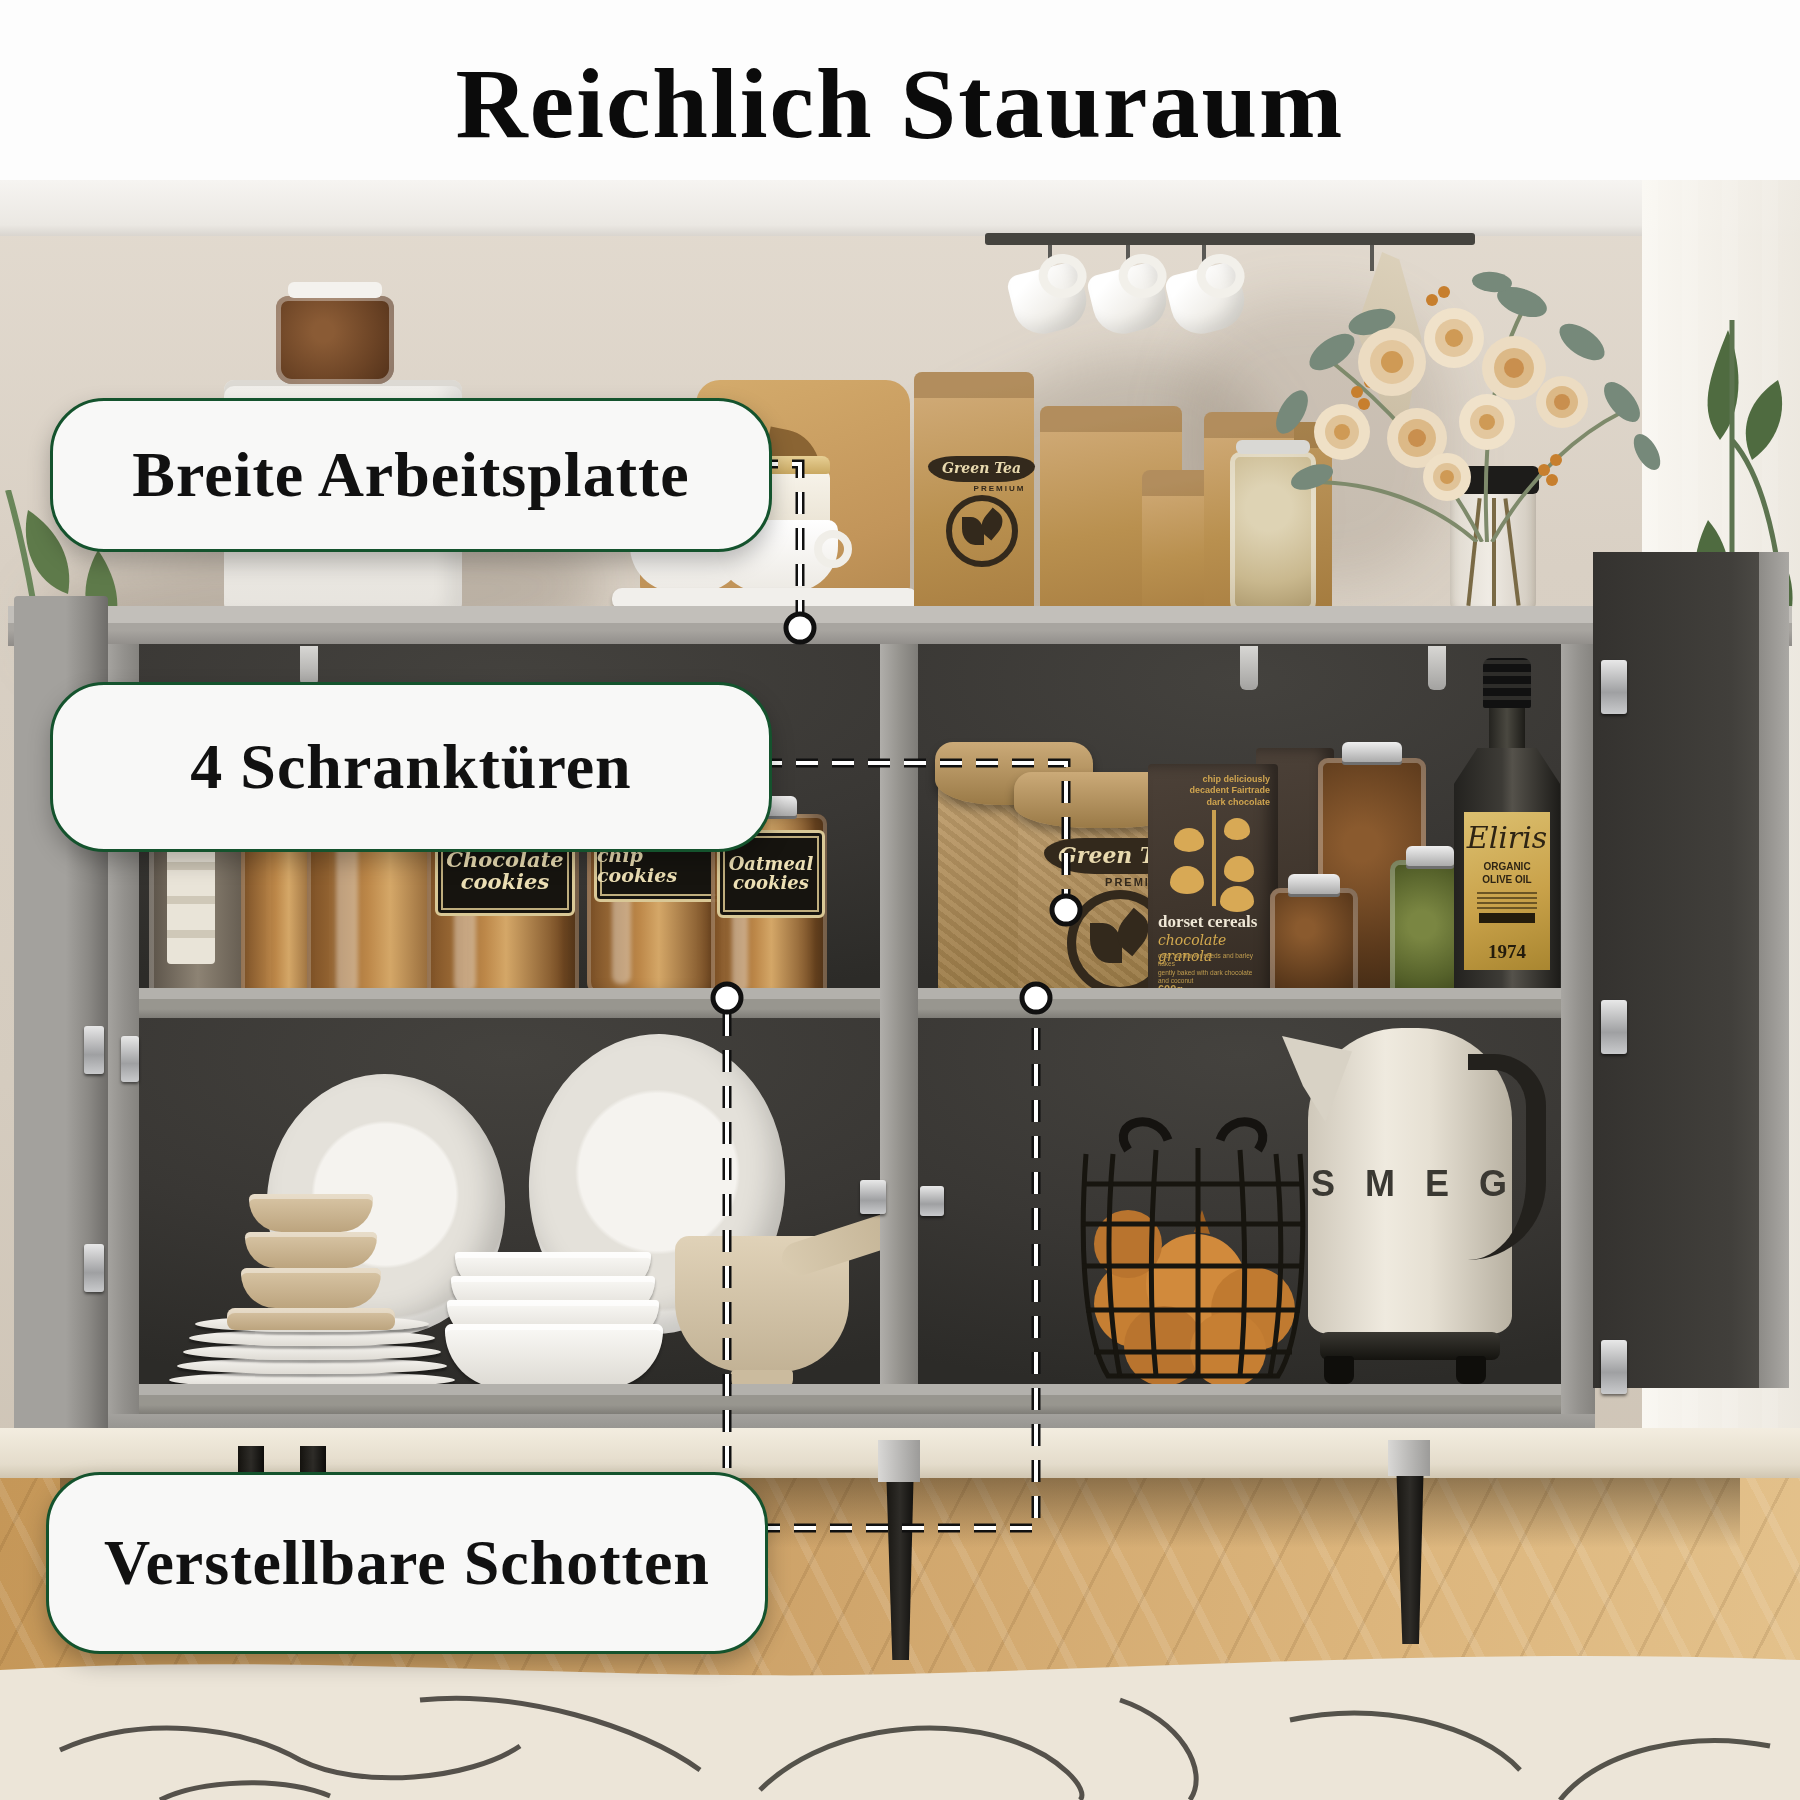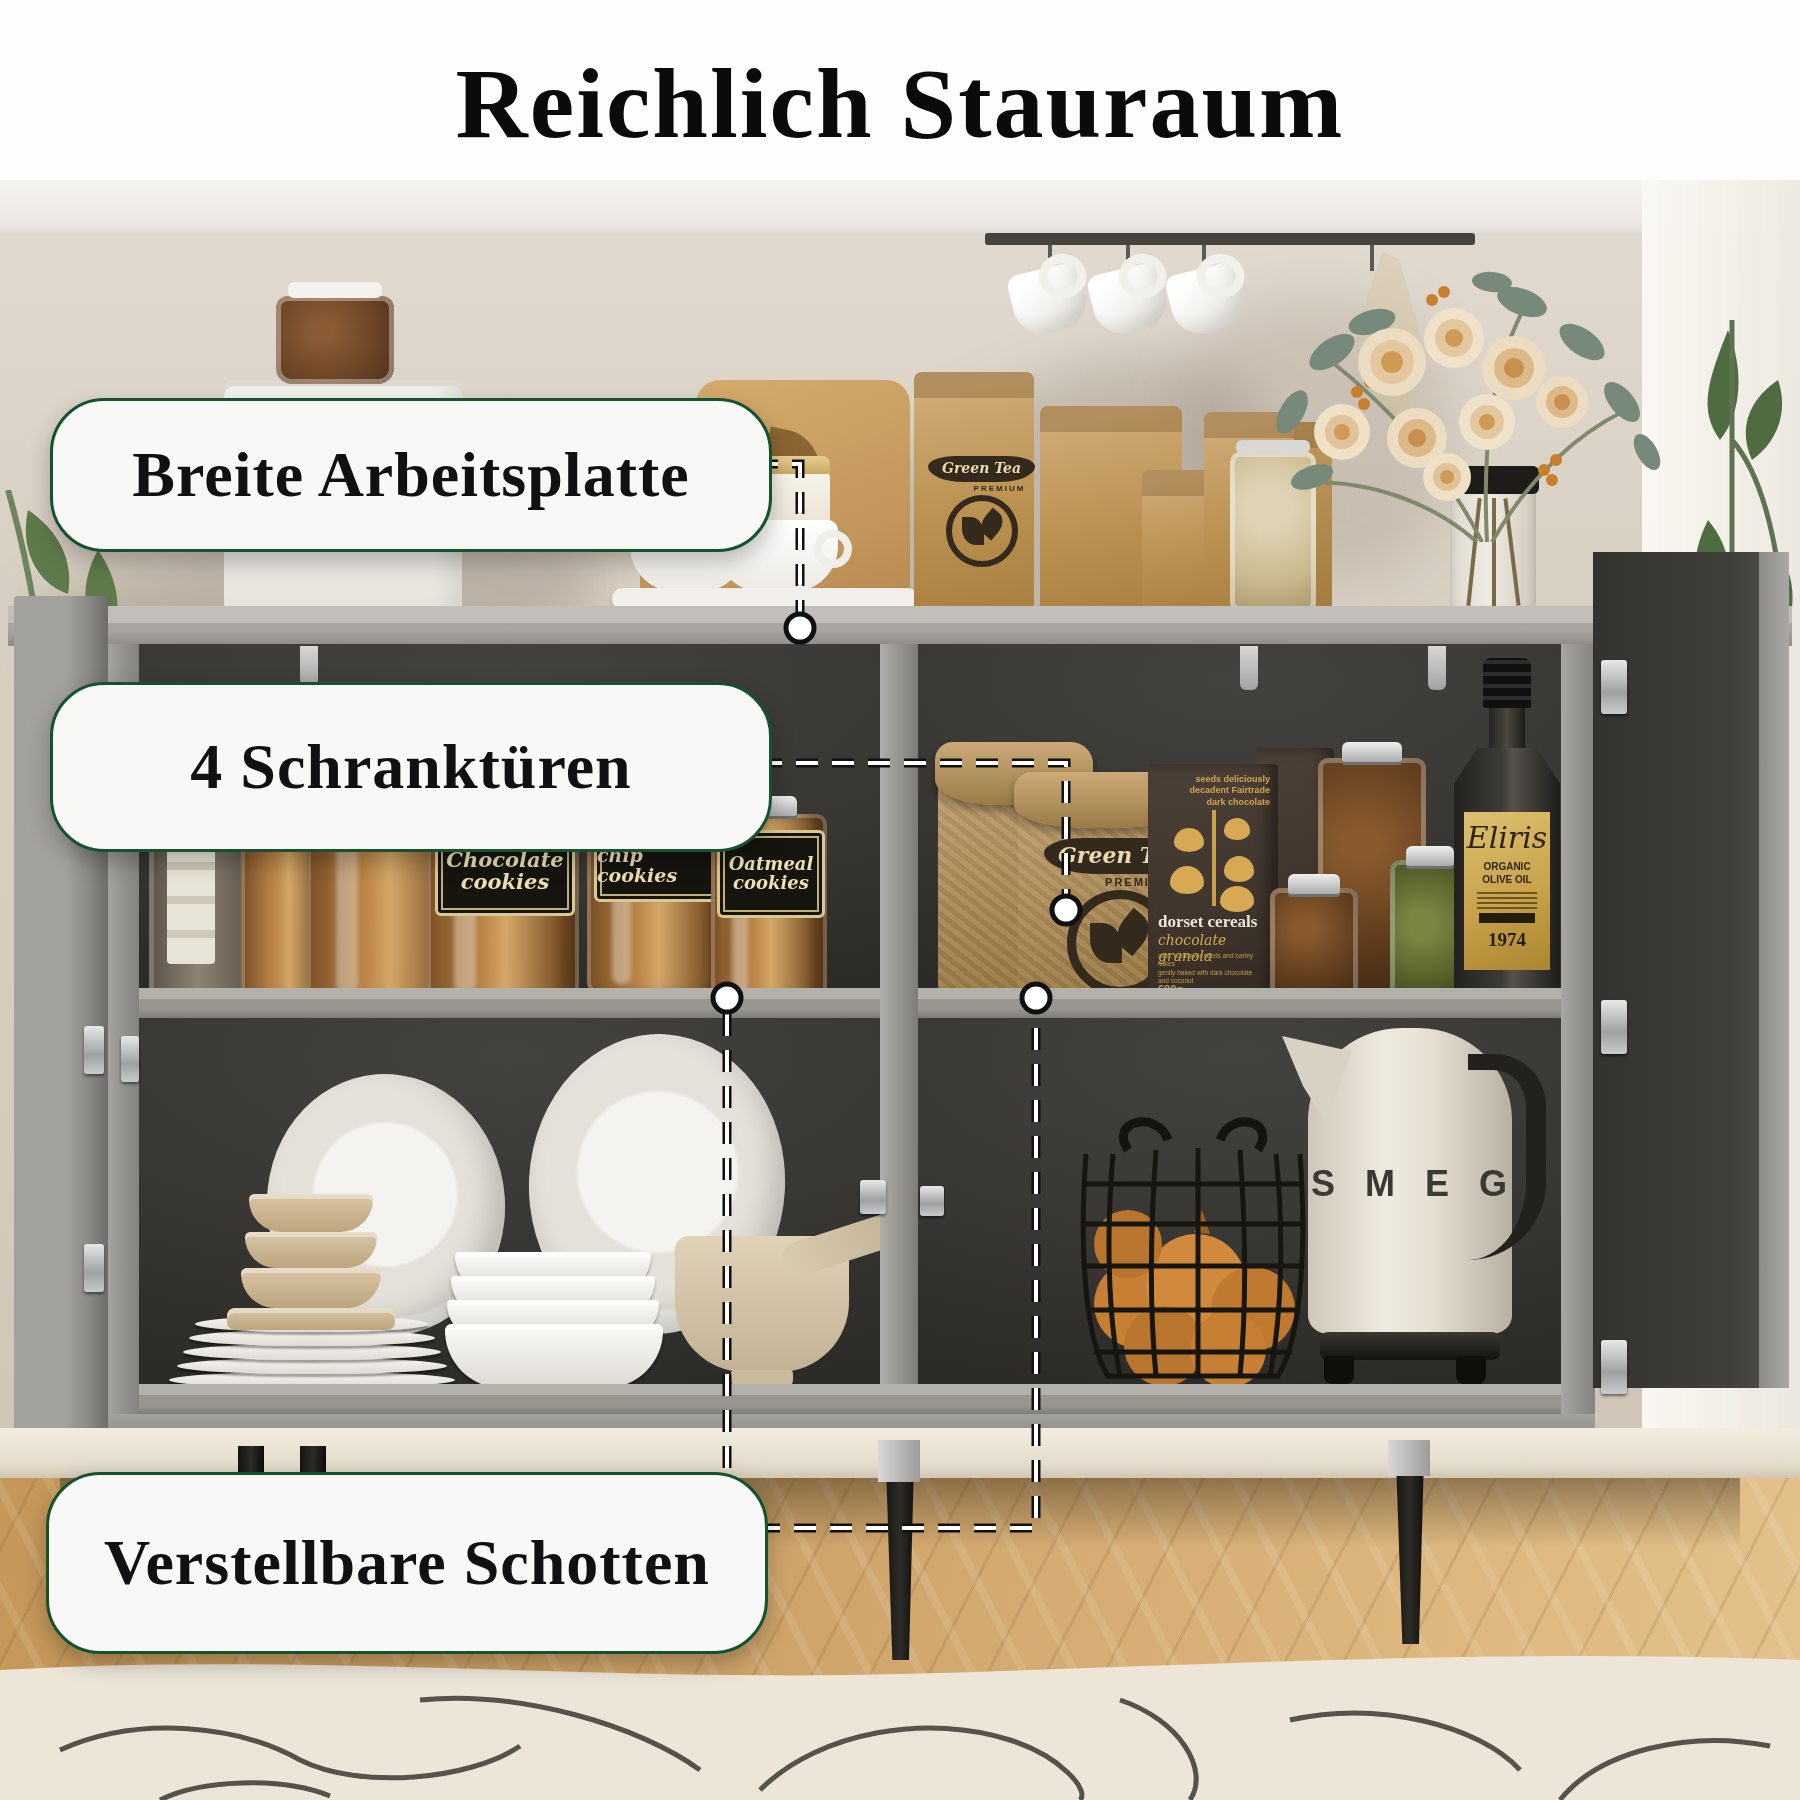--- a/index.html
+++ b/index.html
@@ -374,21 +374,21 @@
         <div class="grade">PREMIUM</div>
         <div class="ring" style="width:88px;height:88px;">
           <div class="leaf" style="left:14px;top:24px;width:32px;height:40px;"></div>
           <div class="leaf" style="left:42px;top:14px;width:30px;height:38px;transform:rotate(40deg);"></div>
         </div>
       </div>
     </div>
     <div class="abs cereal" style="left:338px;bottom:0;width:78px;height:256px;"></div>
     <div class="abs cereal" style="left:230px;bottom:0;width:130px;height:240px;padding:0;">
       <div class="tclaim abs" style="right:8px;top:10px;font-size:9px;">
-        <div>seeds deliciously</div>
+        <div>chip deliciously</div>
         <div>decadent Fairtrade</div>
         <div>dark chocolate</div>
       </div>
       <div class="abs" style="left:20px;top:46px;width:90px;height:96px;">
         <div class="abs" style="left:44px;top:0;width:4px;height:96px;background:#caa050;"></div>
         <div class="oat" style="left:6px;top:18px;width:30px;height:24px;"></div>
         <div class="oat" style="left:56px;top:8px;width:26px;height:22px;"></div>
         <div class="oat" style="left:2px;top:56px;width:34px;height:28px;"></div>
         <div class="oat" style="left:56px;top:46px;width:30px;height:26px;"></div>
         <div class="oat" style="left:52px;top:76px;width:34px;height:26px;"></div>
@@ -417,21 +417,21 @@
       <div class="abs" style="left:37px;top:56px;width:36px;height:44px;background:linear-gradient(90deg,#24231f,#4a4840 50%,#1d1c18);"></div>
       <div class="abs olivebody" style="left:2px;top:96px;width:106px;height:256px;">
         <div class="abs" style="left:10px;top:64px;width:86px;height:158px;background:linear-gradient(160deg,#dcc070,#c9a24a 55%,#a98630);display:flex;flex-direction:column;align-items:center;">
           <div style="font-family:'DejaVu Serif',serif;font-style:italic;font-size:30px;color:#2e2414;margin-top:8px;">Eliris</div>
           <div style="font-family:'Liberation Sans',sans-serif;font-size:10px;font-weight:bold;color:#2e2414;text-align:center;line-height:1.25;margin-top:6px;">
             <div>ORGANIC</div>
             <div>OLIVE OIL</div>
           </div>
           <div style="width:60px;height:18px;margin-top:5px;background:repeating-linear-gradient(0deg,#6b5524 0 2px,transparent 2px 5px);"></div>
           <div style="width:56px;height:10px;margin-top:4px;background:#241c0c;"></div>
-          <div style="font-size:19px;font-weight:bold;color:#241c0c;margin-top:6px;">1974</div>
+          <div style="font-size:19px;font-weight:bold;color:#241c0c;margin-top:18px;">1974</div>
         </div>
       </div>
     </div>
   </div>
 
   <div class="abs shelfband" style="left:139px;top:988px;width:1422px;height:30px;"></div>
 
   <div class="abs comp" style="left:139px;top:1018px;width:741px;height:372px;">
     <div class="abs plate-lean" style="left:128px;bottom:54px;width:238px;height:262px;transform:rotate(-4deg);"></div>
     <div class="abs plate-lean" style="left:390px;bottom:56px;width:256px;height:300px;transform:rotate(3deg);"></div>

